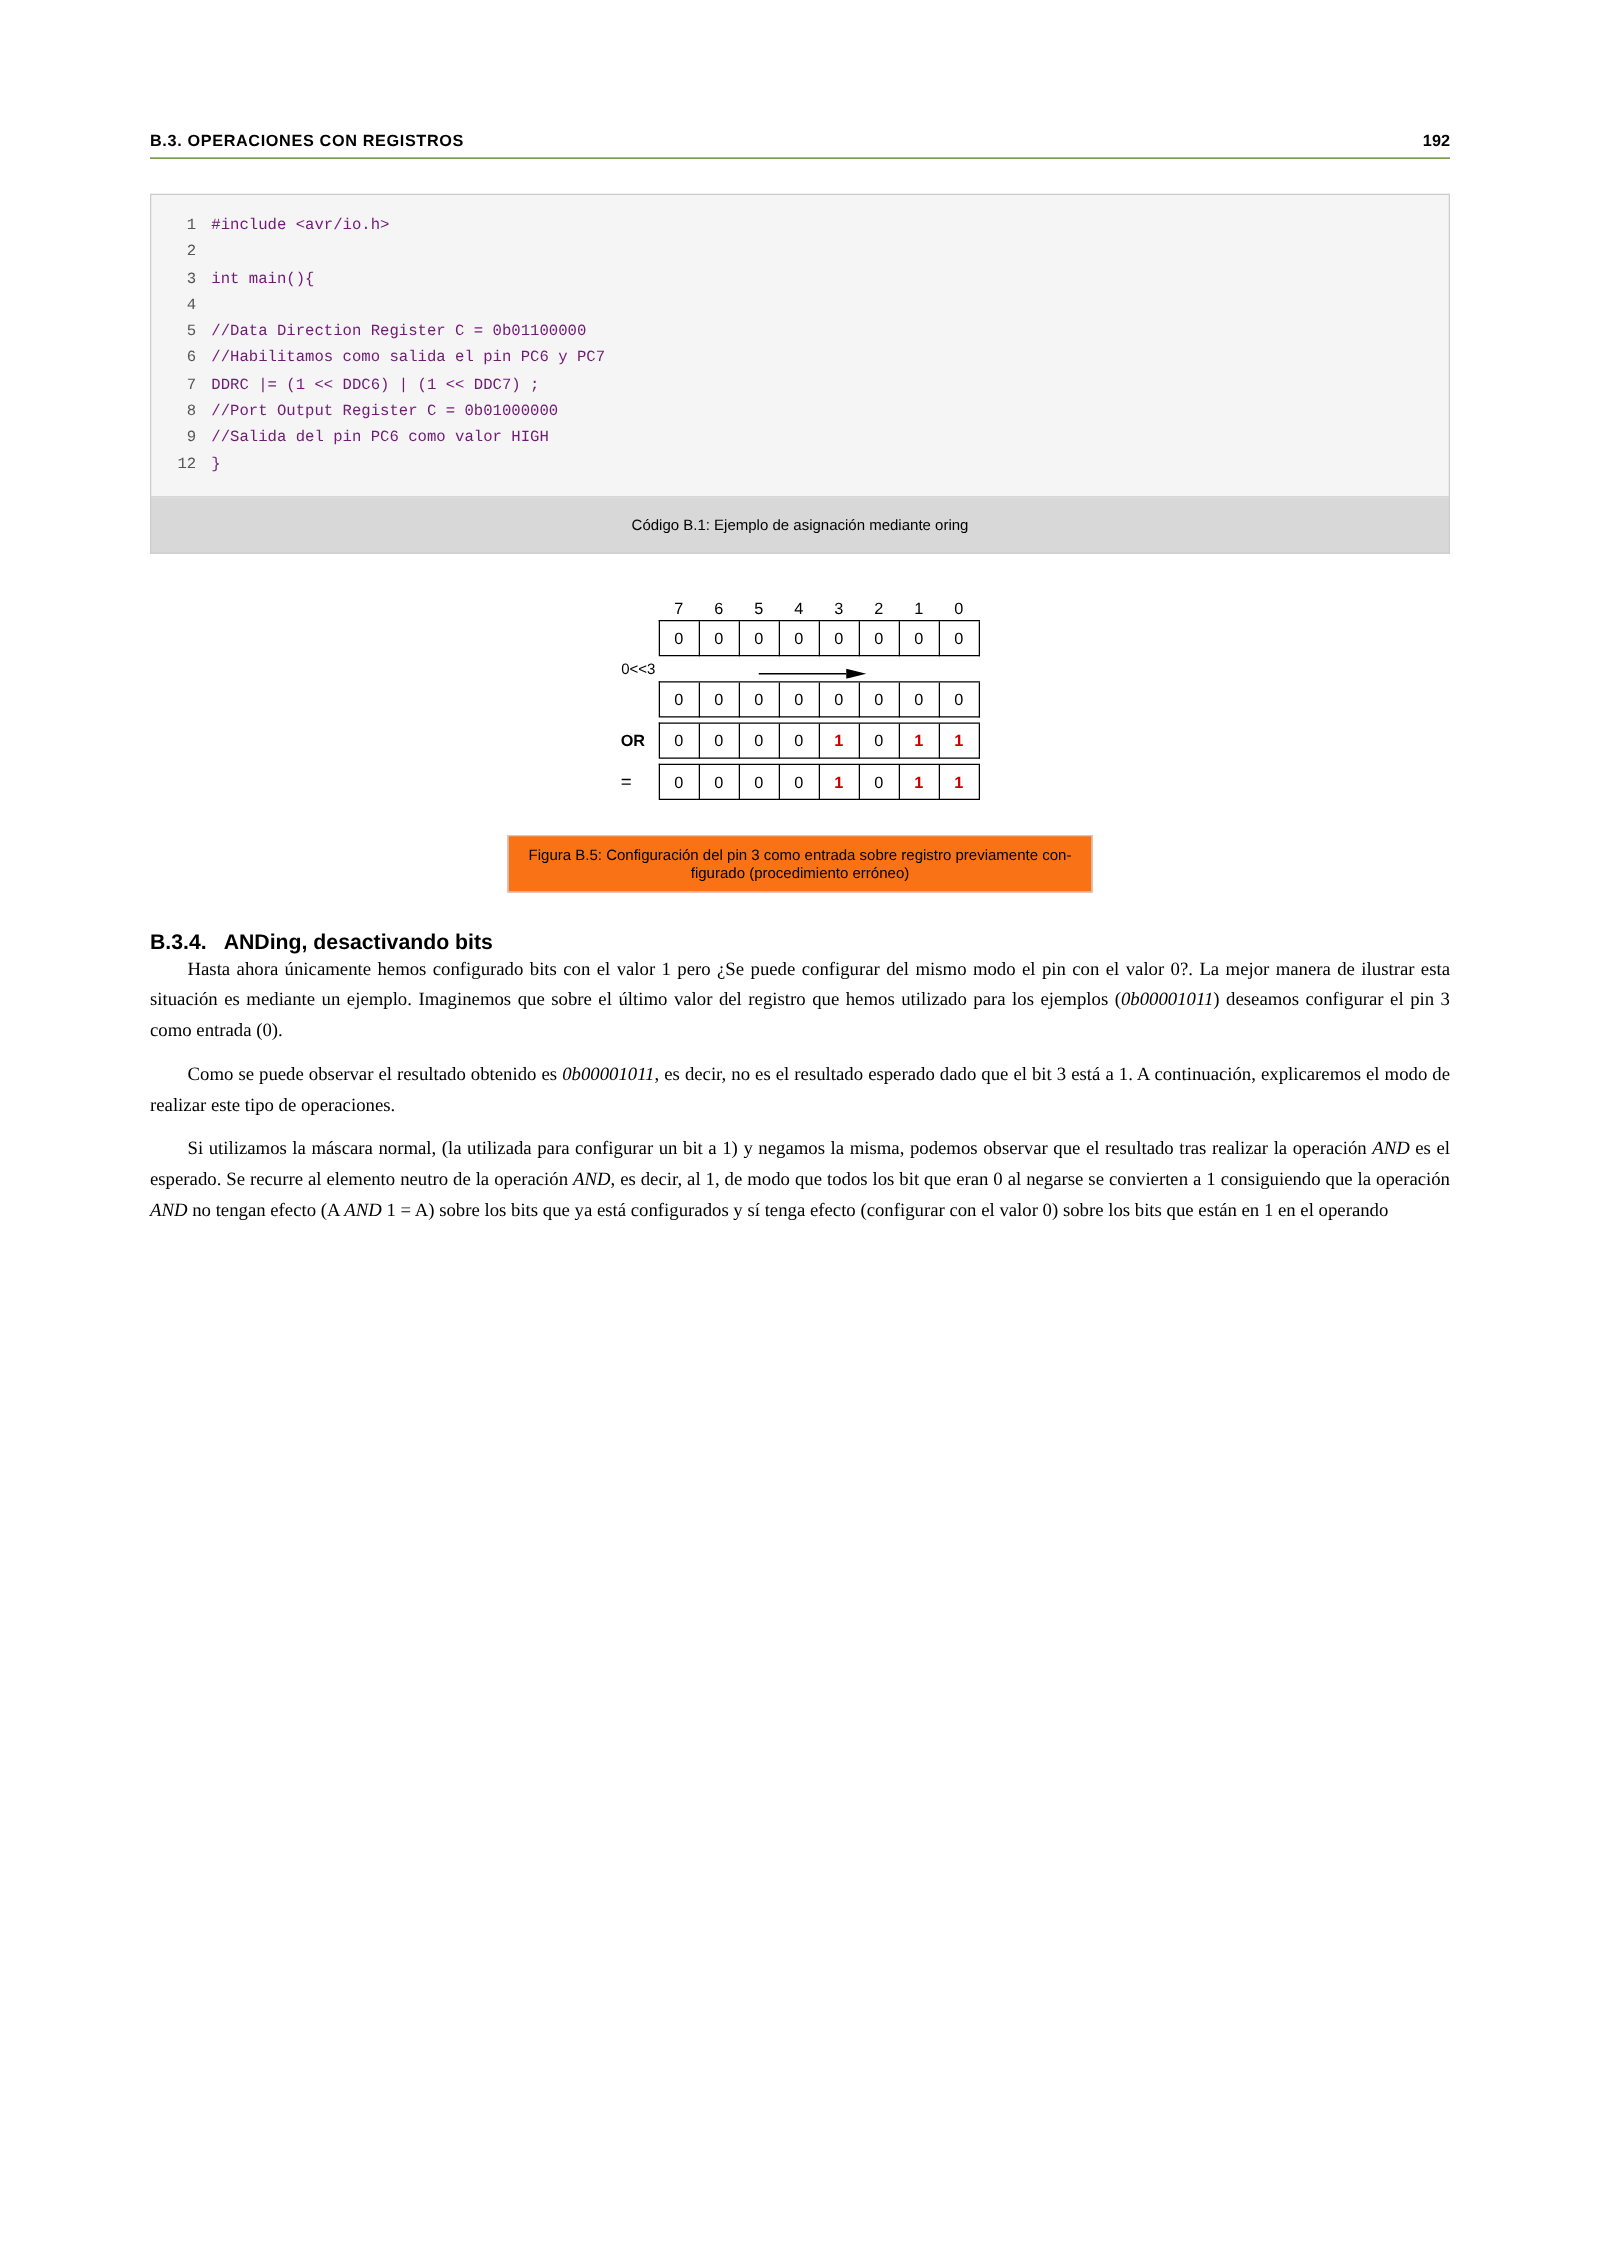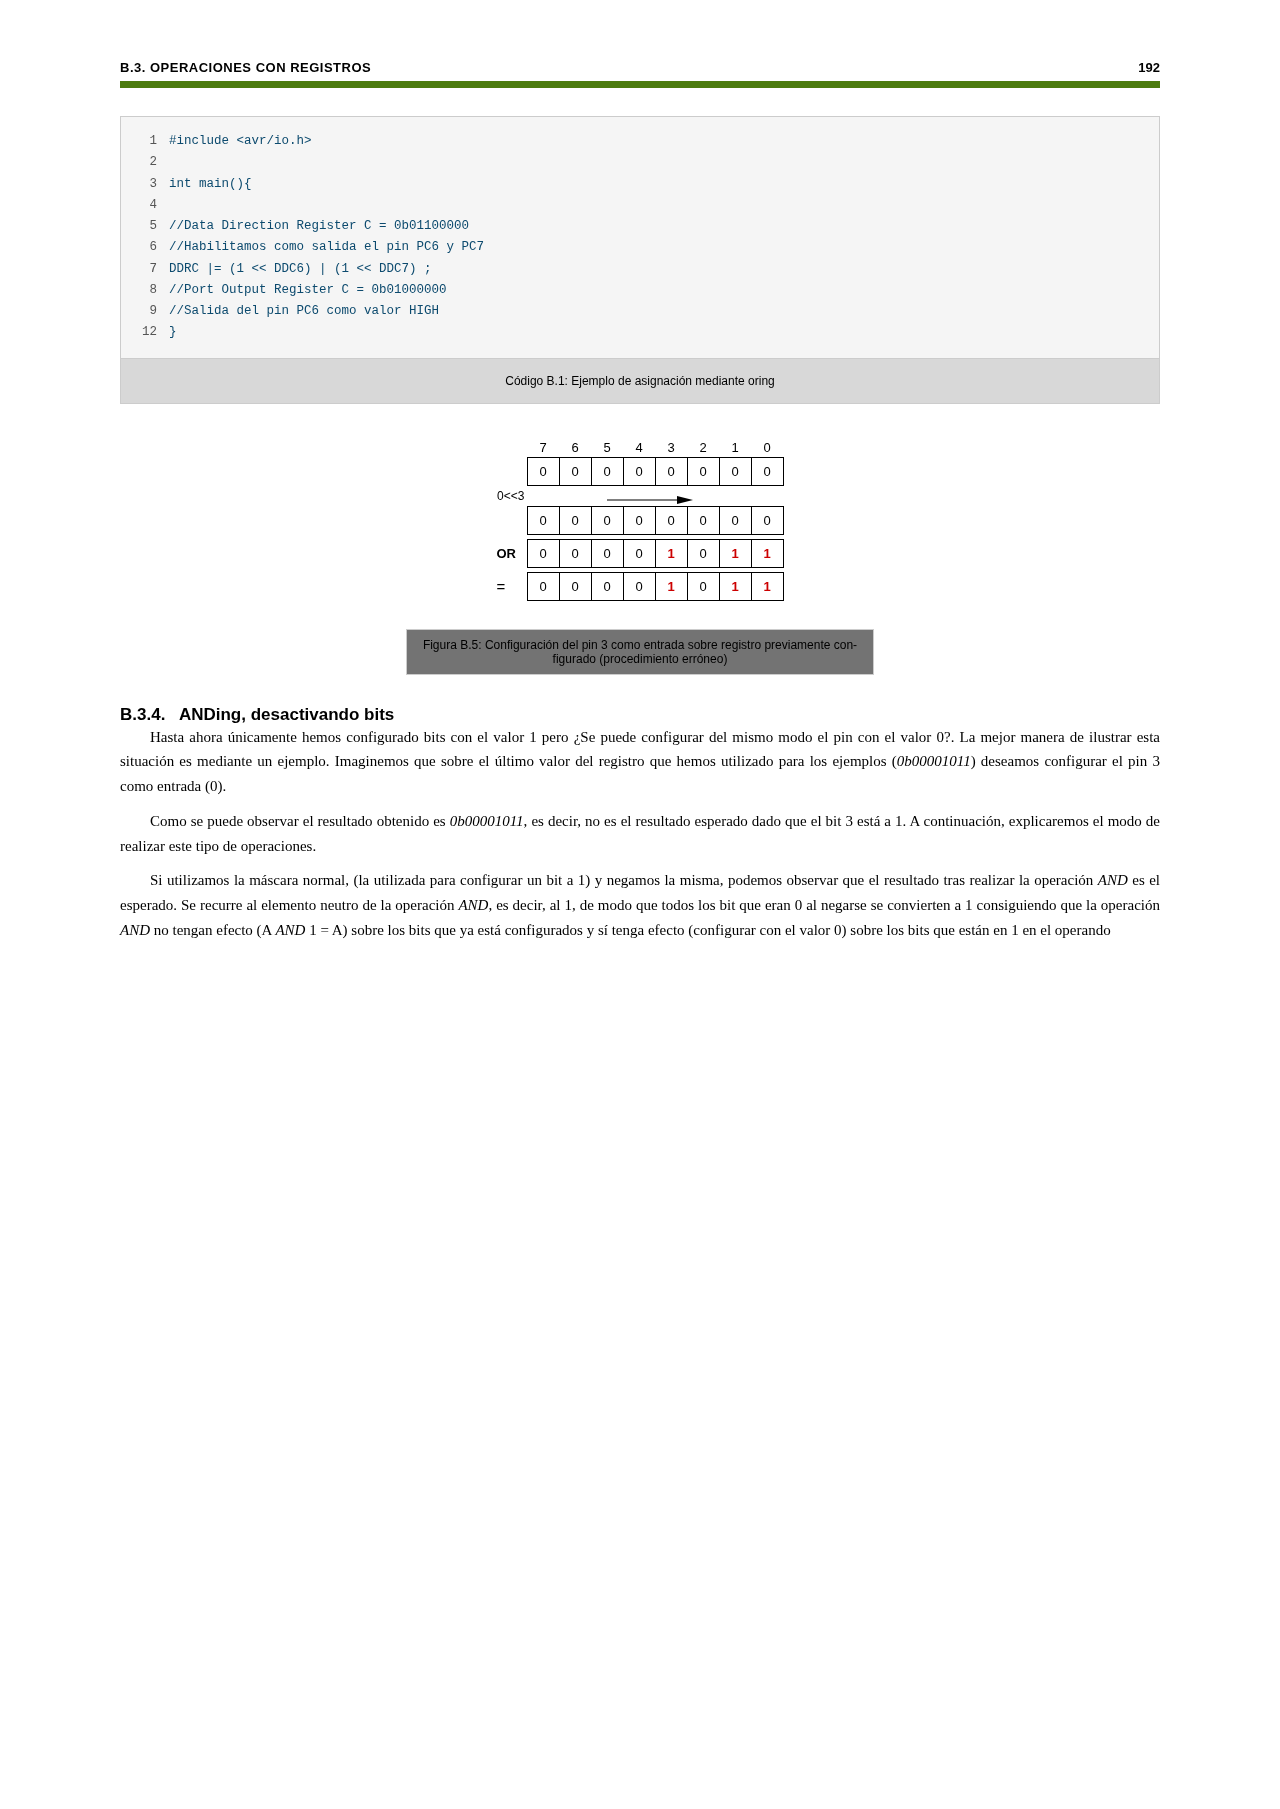--- a/index.html
+++ b/index.html
@@ -11,23 +11,24 @@
       color: #000;
       width: 1280px;
       min-height: 1809px;
       padding: 60px 120px;
     }
 
     .page-header {
       display: flex;
       justify-content: space-between;
       align-items: center;
-      border-bottom: 7px solid #4d7c0f;
+      border-bottom: 1px solid #4d7c0f;
       padding-bottom: 6px;
       margin-bottom: 28px;
+      margin-top: 45px;
     }
 
     .page-header-title {
       font-family: Arial, sans-serif;
       font-size: 13px;
       font-weight: bold;
       letter-spacing: 0.5px;
       text-transform: uppercase;
     }
 
@@ -54,21 +55,21 @@
     }
 
     .line-num {
       color: #555;
       min-width: 18px;
       text-align: right;
       user-select: none;
     }
 
     .code-content {
-      color: #0c4a6e;
+      color: #701a75;
     }
 
     .code-caption {
       background: #d8d8d8;
       border: 1px solid #ccc;
       border-top: none;
       padding: 15px 12px;
       font-family: Arial, sans-serif;
       font-size: 12px;
       text-align: center;
@@ -106,21 +107,21 @@
       font-family: Arial, sans-serif;
       font-size: 13px;
     }
 
     .bit-cell.highlight {
       color: #cc0000;
       font-weight: bold;
     }
 
     .diagram-figure-caption {
-      background: #737373;
+      background: #f97316;
       border: 1px solid #ccc;
       padding: 8px 16px;
       font-family: Arial, sans-serif;
       font-size: 12px;
       text-align: center;
       margin-top: 10px;
       max-width: 680px;
     }
 
     

